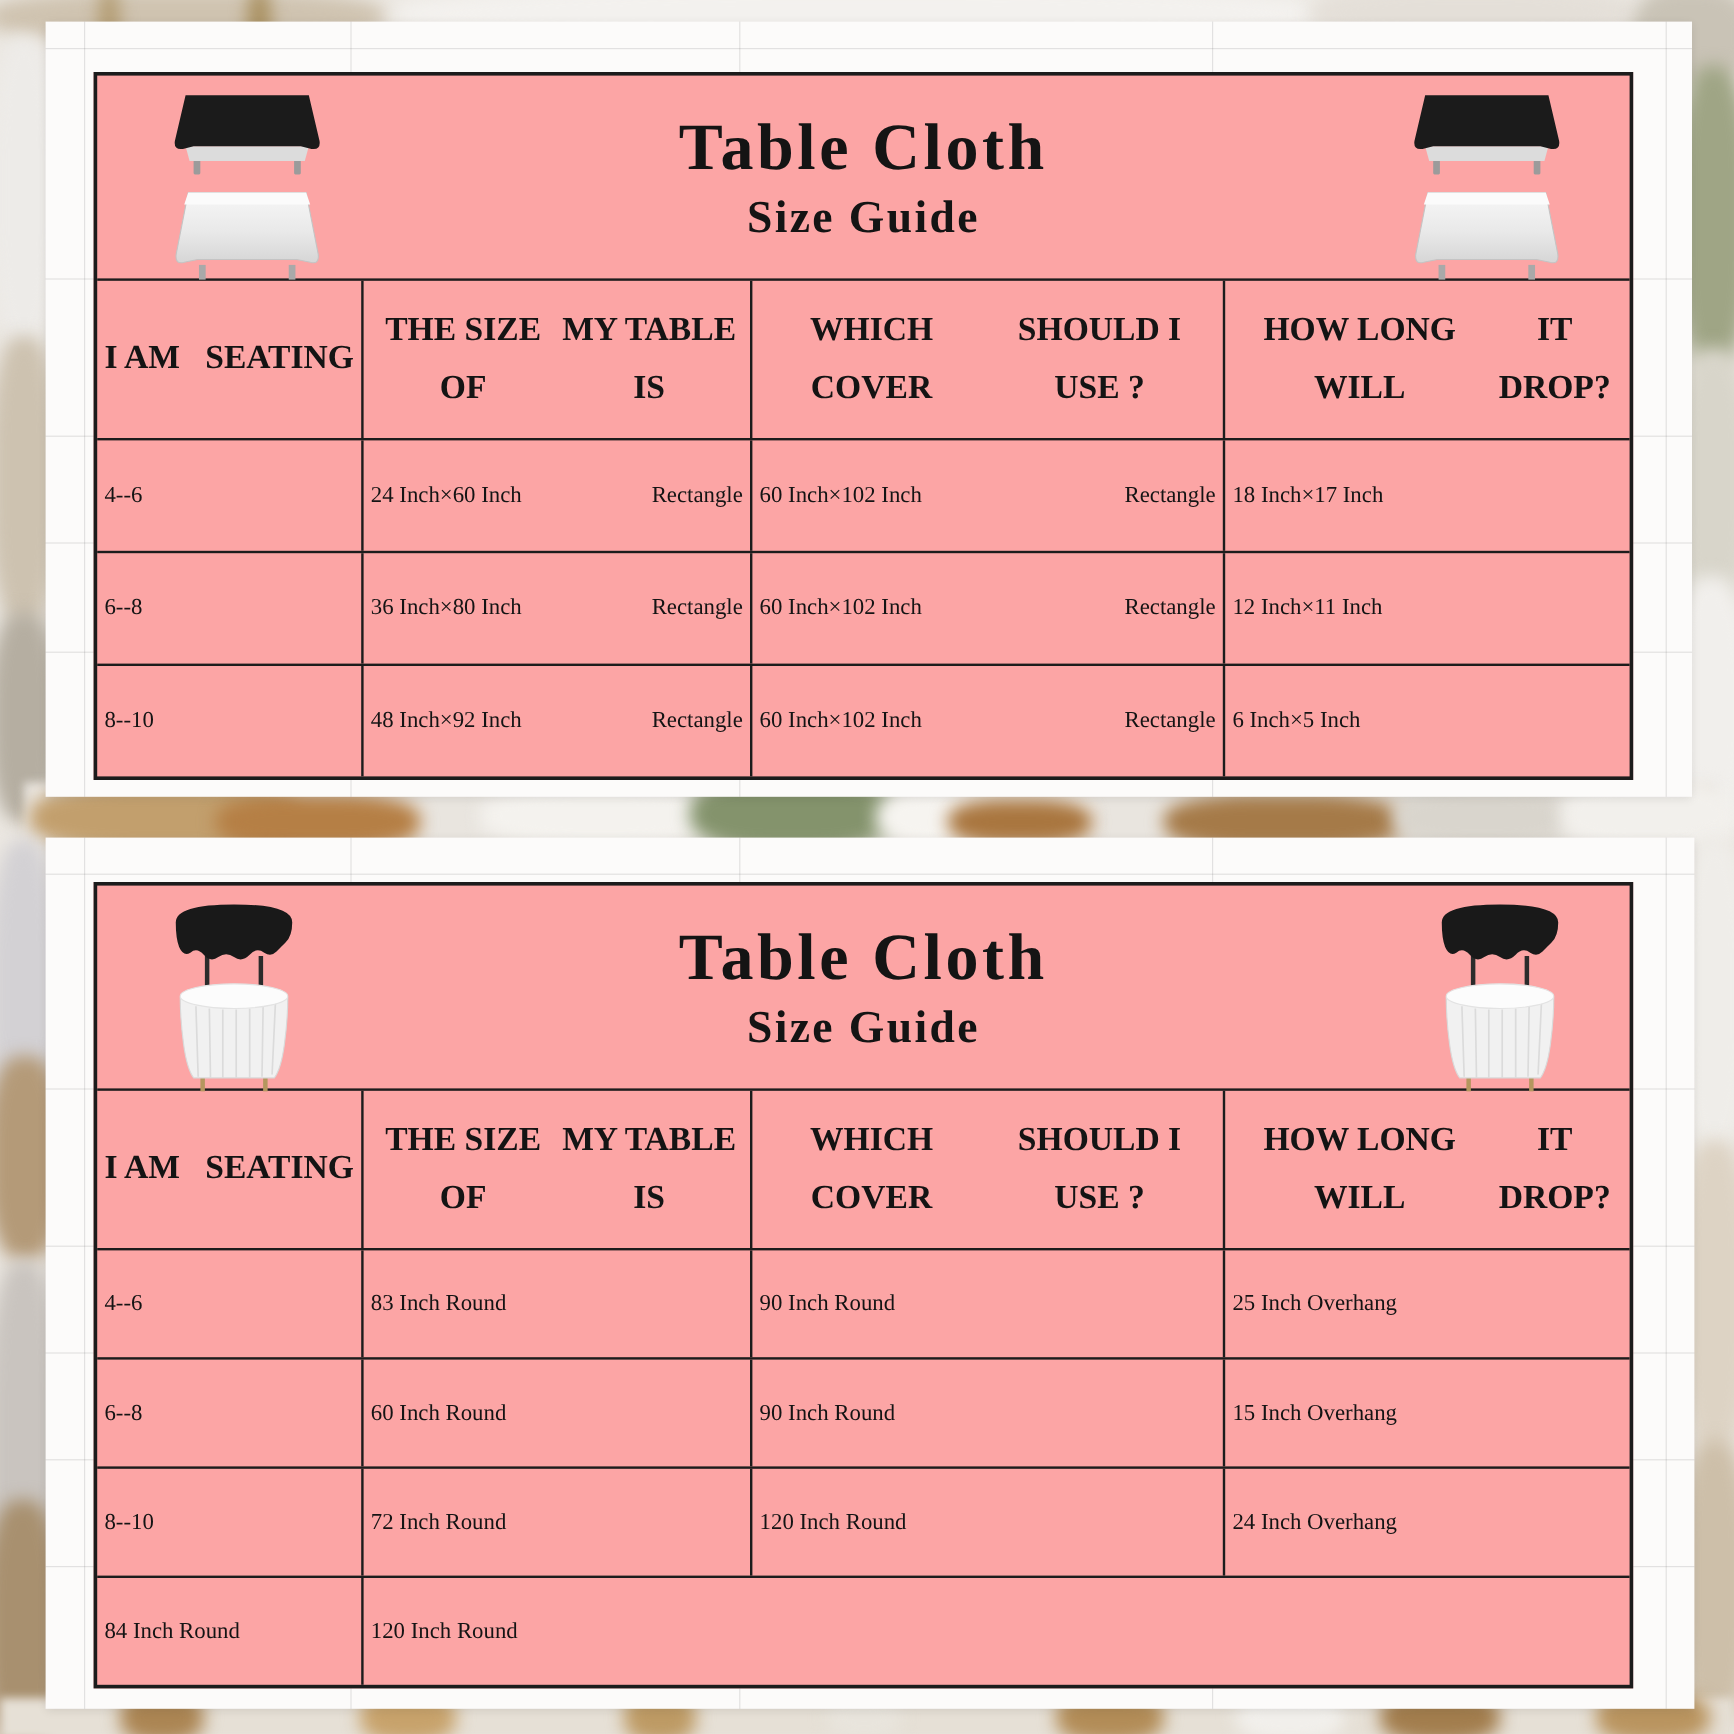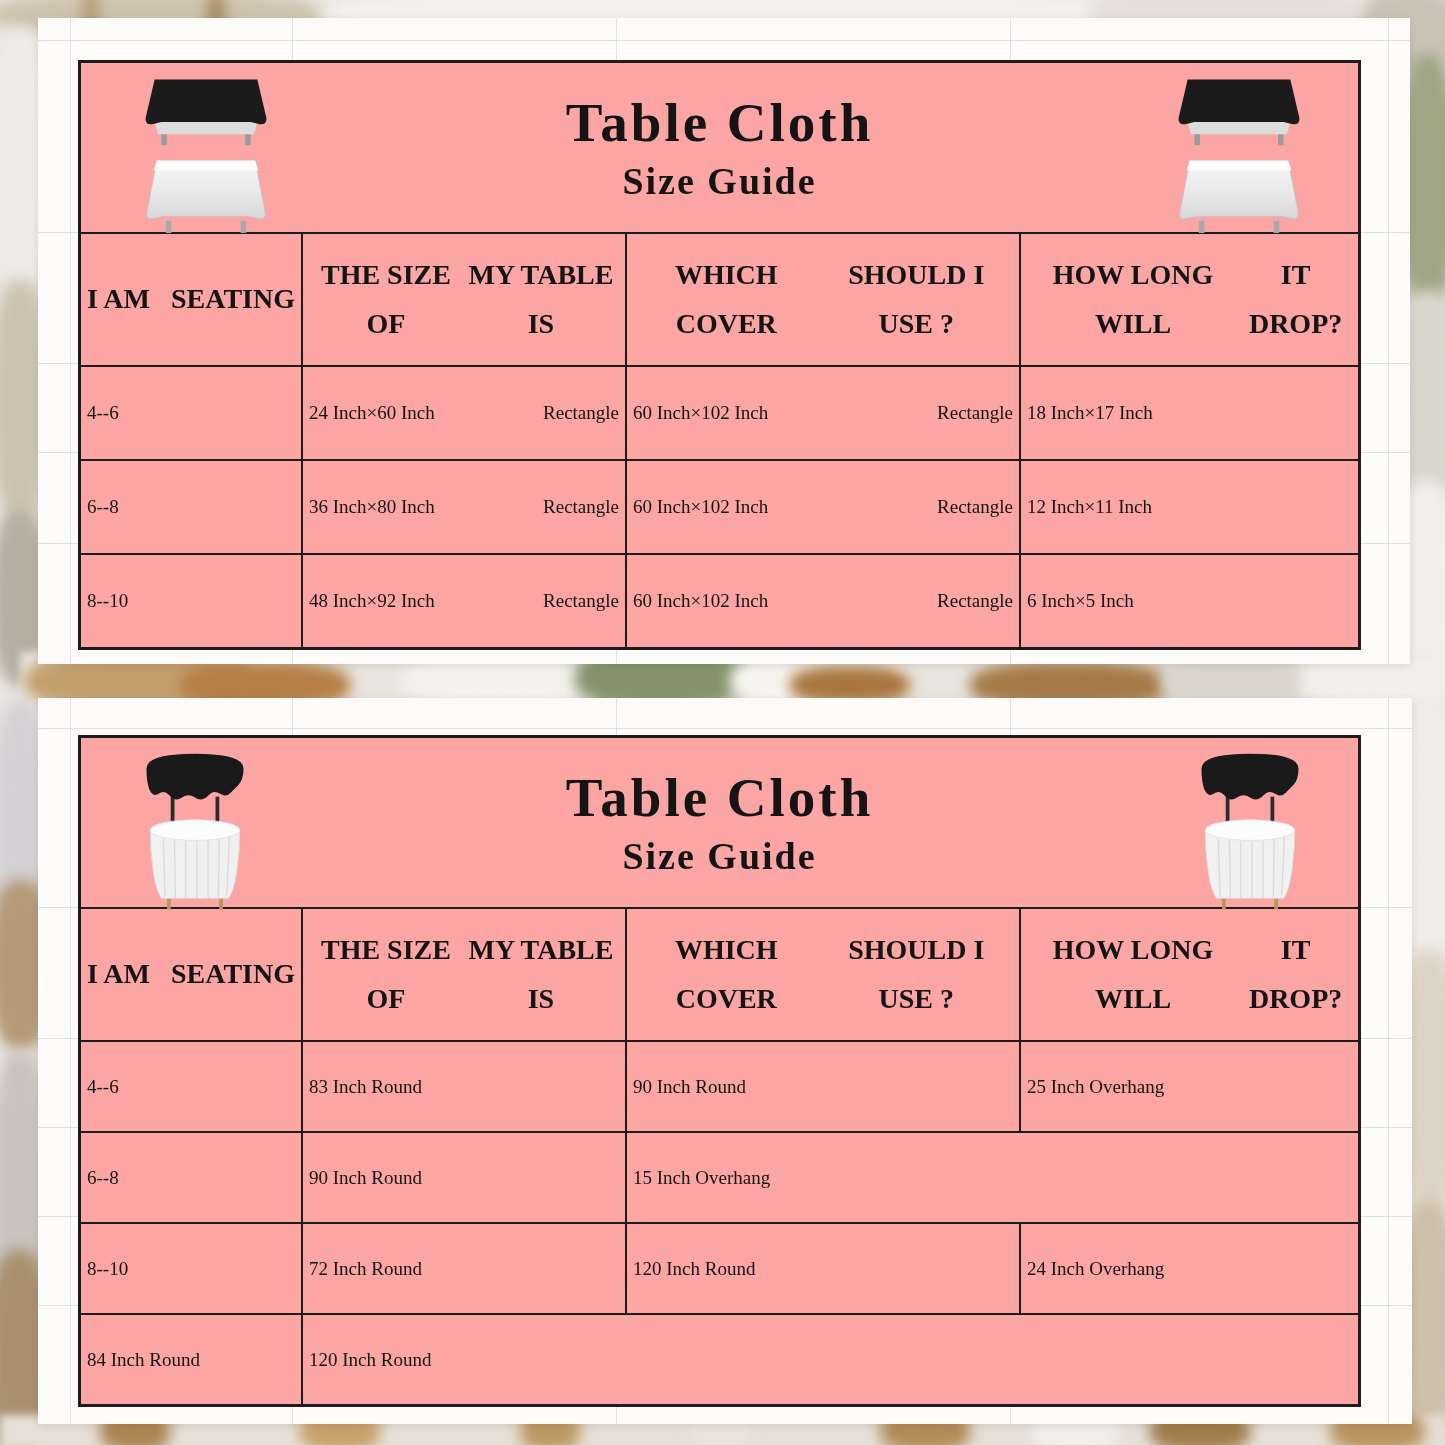--- a/index.html
+++ b/index.html
@@ -317,20 +317,23 @@
         </div>
       <div class="c">
           <span class="line">25 Inch Overhang</span>
         </div>
     </div>
     <div class="tr row">
       <div class="c">
           <span class="line">6--8</span>
         </div>
       <div class="c">
+          <span class="line">60 Inch Round</span>
+        </div>
+      <div class="c">
           <span class="line">90 Inch Round</span>
         </div>
       <div class="c">
           <span class="line">15 Inch Overhang</span>
         </div>
     </div>
     <div class="tr row">
       <div class="c">
           <span class="line">8--10</span>
         </div>

